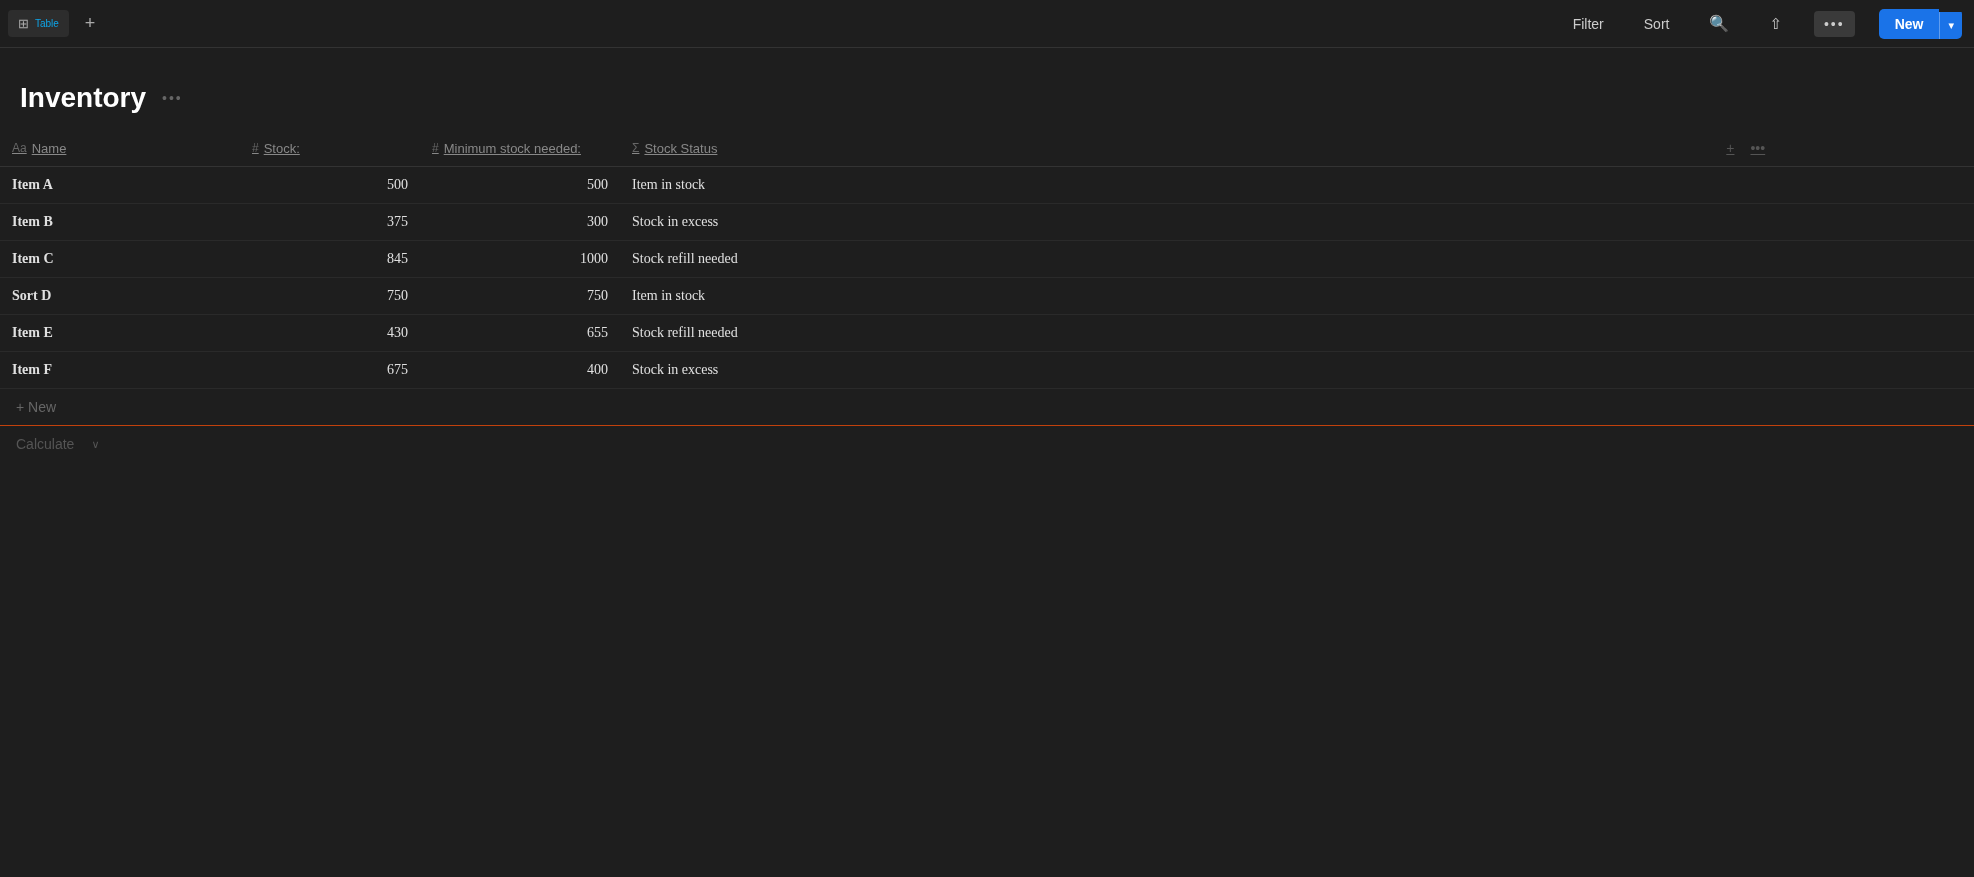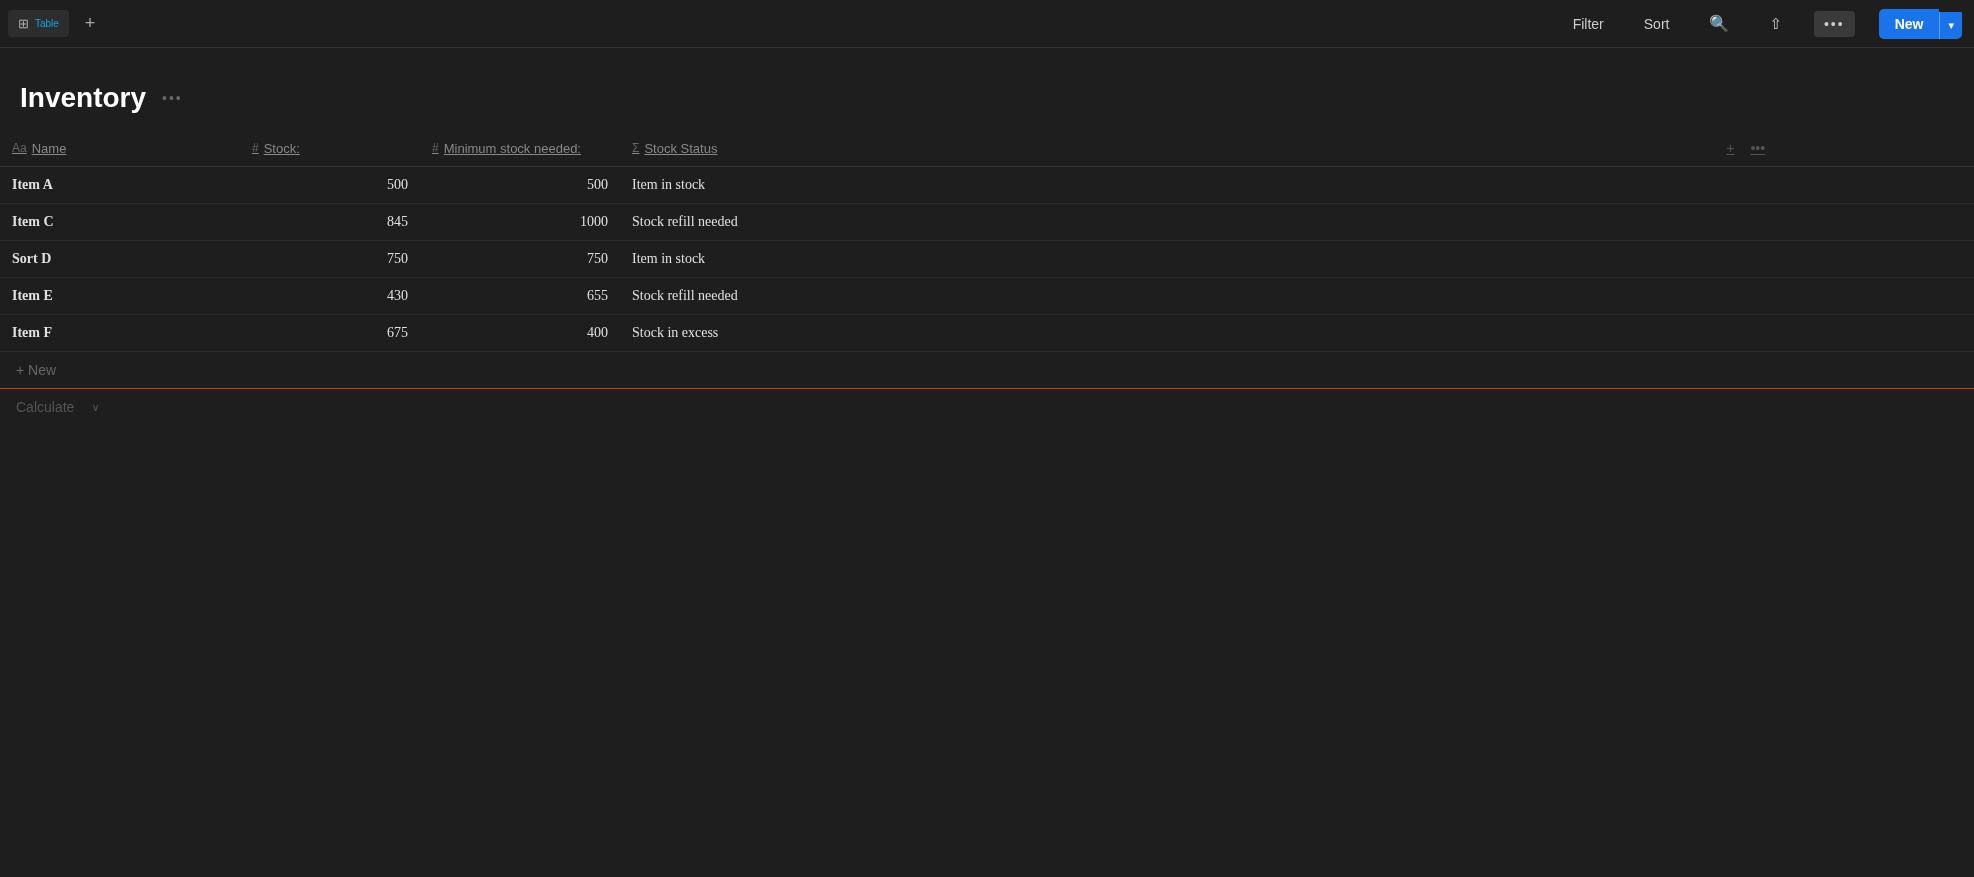--- a/index.html
+++ b/index.html
@@ -345,20 +345,27 @@
     </thead>
     <tbody id="table-body">
     <tr>
           <td class="td-name">Item A</td>
           <td class="td-number">500</td>
           <td class="td-number">500</td>
           <td class="td-status">Item in stock</td>
           <td></td>
         </tr>
         <tr>
+          <td class="td-name">Item B</td>
+          <td class="td-number">375</td>
+          <td class="td-number">300</td>
+          <td class="td-status">Stock in excess</td>
+          <td></td>
+        </tr>
+        <tr>
           <td class="td-name">Item C</td>
           <td class="td-number">845</td>
           <td class="td-number">1000</td>
           <td class="td-status">Stock refill needed</td>
           <td></td>
         </tr>
         <tr>
           <td class="td-name">Sort D</td>
           <td class="td-number">750</td>
           <td class="td-number">750</td>

